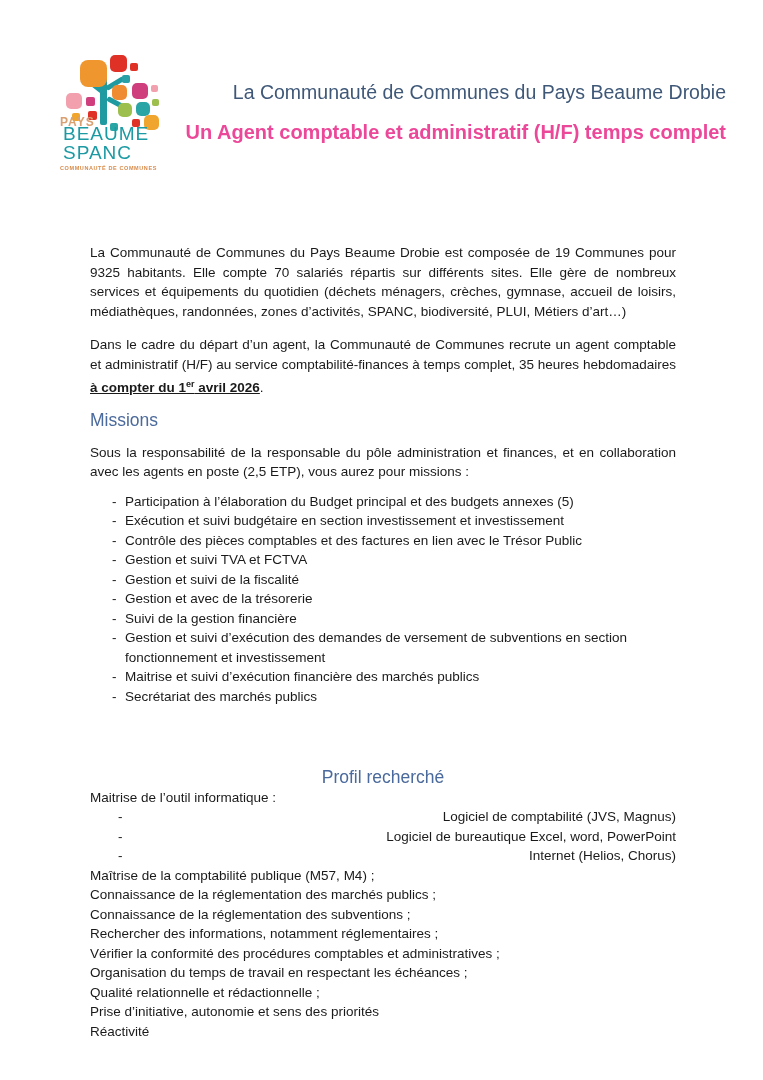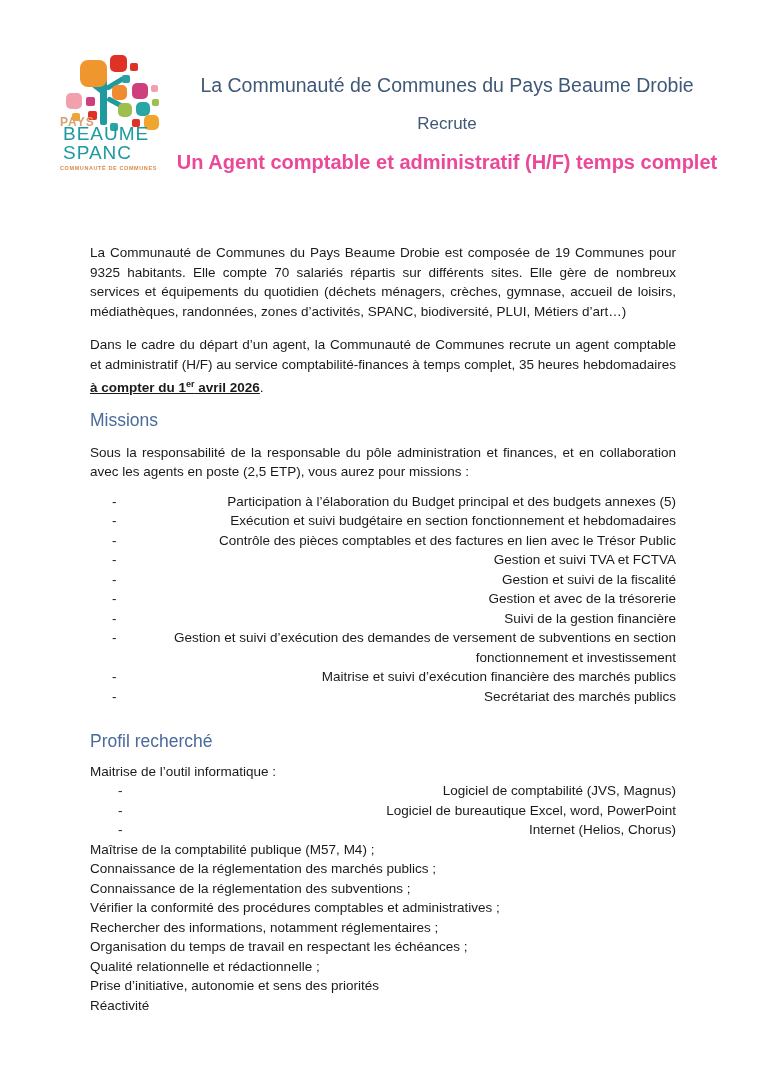--- a/index.html
+++ b/index.html
@@ -29,51 +29,51 @@
     font-size: 19px; line-height: 19px; letter-spacing: 1px;
     color: #1b9aa3; font-weight: 500; font-stretch: condensed;
   }
   .logo-tag {
     position: absolute; left: 2px; top: 110px;
     font-size: 5.5px; letter-spacing: 0.6px; color: #d98b4a; font-weight: bold;
     white-space: nowrap;
   }
 
   .titles {
-    position: absolute; left: 168px; right: 37px; top: 50px;
-    text-align: center;
+    position: absolute; left: 168px; right: 37px; top: 57px;
+    text-align: right;
   }
   .doc-title  { margin-top: 24px; font-size: 19.5px; color: #3f5878; }
   .doc-sub    { margin-top: 17px; font-size: 17px;   color: #3f5878; }
   .doc-job    { margin-top: 17px; font-size: 20px;   color: #ec4899; font-weight: bold; }
 
   
   .content { margin: 0 87px 0 90px; font-size: 13.5px; line-height: 19.5px; }
 
   .para { text-align: justify; }
   .para-1 { margin-top: 58px; }
   .para-2 { margin-top: 14px; }
   .bold-underline { font-weight: bold; text-decoration: underline; }
   .bold-underline sup { font-size: 9px; }
 
   h2.section {
     margin-top: 14px;
     font-size: 17.5px; font-weight: normal; color: #4a699c;
   }
-  h2.profil-h { margin-top: 26px; }
+  h2.profil-h { margin-top: 62px; text-align: center; }
 
   .section-intro { margin-top: 12px; text-align: justify; }
 
   ul.dash { margin-top: 10px; list-style: none; }
-  ul.dash > li { position: relative; padding-left: 35px; text-align: right; }
+  ul.dash > li { position: relative; padding-left: 35px; }
   ul.dash > li::before {
     content: "-"; position: absolute; left: 22px; top: 0;
   }
 
-  .profil-block { margin-top: 10px; }
+  .profil-block { }
   .profil-line { }
   ul.dash-sub { list-style: none; text-align: right; }
   ul.dash-sub > li { position: relative; padding-left: 48px; }
   ul.dash-sub > li::before {
     content: "-"; position: absolute; left: 28px; top: 0;
   }
 </style>
 </head>
 <body>
 
@@ -110,38 +110,37 @@
       <div class="logo-pays">PAYS</div>
       <div class="logo-name">
         <span>BEAUME</span><br>
         <span>SPANC</span>
       </div>
       <div class="logo-tag">COMMUNAUTÉ DE COMMUNES</div>
     </div>
 
     <div class="titles">
       <div class="doc-title">La Communauté de Communes du Pays Beaume Drobie</div>
-      <div class="doc-sub">Recrute</div>
       <div class="doc-job">Un Agent comptable et administratif (H/F) temps complet</div>
     </div>
   </div>
 
   <div class="content">
 
     <p class="para para-1">La Communauté de Communes du Pays Beaume Drobie est composée de 19 Communes pour 9325 habitants. Elle compte 70 salariés répartis sur différents sites. Elle gère de nombreux services et équipements du quotidien (déchets ménagers, crèches, gymnase, accueil de loisirs, médiathèques, randonnées, zones d’activités, SPANC, biodiversité, PLUI, Métiers d’art…)</p>
 
     <p class="para para-2"><span>Dans le cadre du départ d’un agent, la Communauté de Communes recrute un agent comptable et administratif (H/F) au service comptabilité-finances à temps complet, 35 heures hebdomadaires </span><span class="bold-underline"><span>à compter du 1</span><sup>er</sup><span> avril 2026</span></span><span>.</span></p>
 
     <h2 class="section">Missions</h2>
 
     <p class="section-intro">Sous la responsabilité de la responsable du pôle administration et finances, et en collaboration avec les agents en poste (2,5 ETP), vous aurez pour missions :</p>
 
     <ul class="dash">
       <li>Participation à l’élaboration du Budget principal et des budgets annexes (5)</li>
-      <li>Exécution et suivi budgétaire en section fonctionnement et hebdomadaires</li>
+      <li>Exécution et suivi budgétaire en section investissement et investissement</li>
       <li>Contrôle des pièces comptables et des factures en lien avec le Trésor Public</li>
       <li>Gestion et suivi TVA et FCTVA</li>
       <li>Gestion et suivi de la fiscalité</li>
       <li>Gestion et avec de la trésorerie</li>
       <li>Suivi de la gestion financière</li>
       <li>Gestion et suivi d’exécution des demandes de versement de subventions en section fonctionnement et investissement</li>
       <li>Maitrise et suivi d’exécution financière des marchés publics</li>
       <li>Secrétariat des marchés publics</li>
     </ul>
 
@@ -150,22 +149,22 @@
     <div class="profil-block">
       <div class="profil-line">Maitrise de l’outil informatique :</div>
       <ul class="dash-sub">
         <li>Logiciel de comptabilité (JVS, Magnus)</li>
         <li>Logiciel de bureautique Excel, word, PowerPoint</li>
         <li>Internet (Helios, Chorus)</li>
       </ul>
       <div class="profil-line">Maîtrise de la comptabilité publique (M57, M4) ;</div>
       <div class="profil-line">Connaissance de la réglementation des marchés publics ;</div>
       <div class="profil-line">Connaissance de la réglementation des subventions ;</div>
+      <div class="profil-line">Rechercher des informations, notamment réglementaires ;</div>
       <div class="profil-line">Vérifier la conformité des procédures comptables et administratives ;</div>
-      <div class="profil-line">Rechercher des informations, notamment réglementaires ;</div>
       <div class="profil-line">Organisation du temps de travail en respectant les échéances ;</div>
       <div class="profil-line">Qualité relationnelle et rédactionnelle ;</div>
       <div class="profil-line">Prise d’initiative, autonomie et sens des priorités</div>
       <div class="profil-line">Réactivité</div>
     </div>
 
   </div>
 </div>
 
 </body></html>

